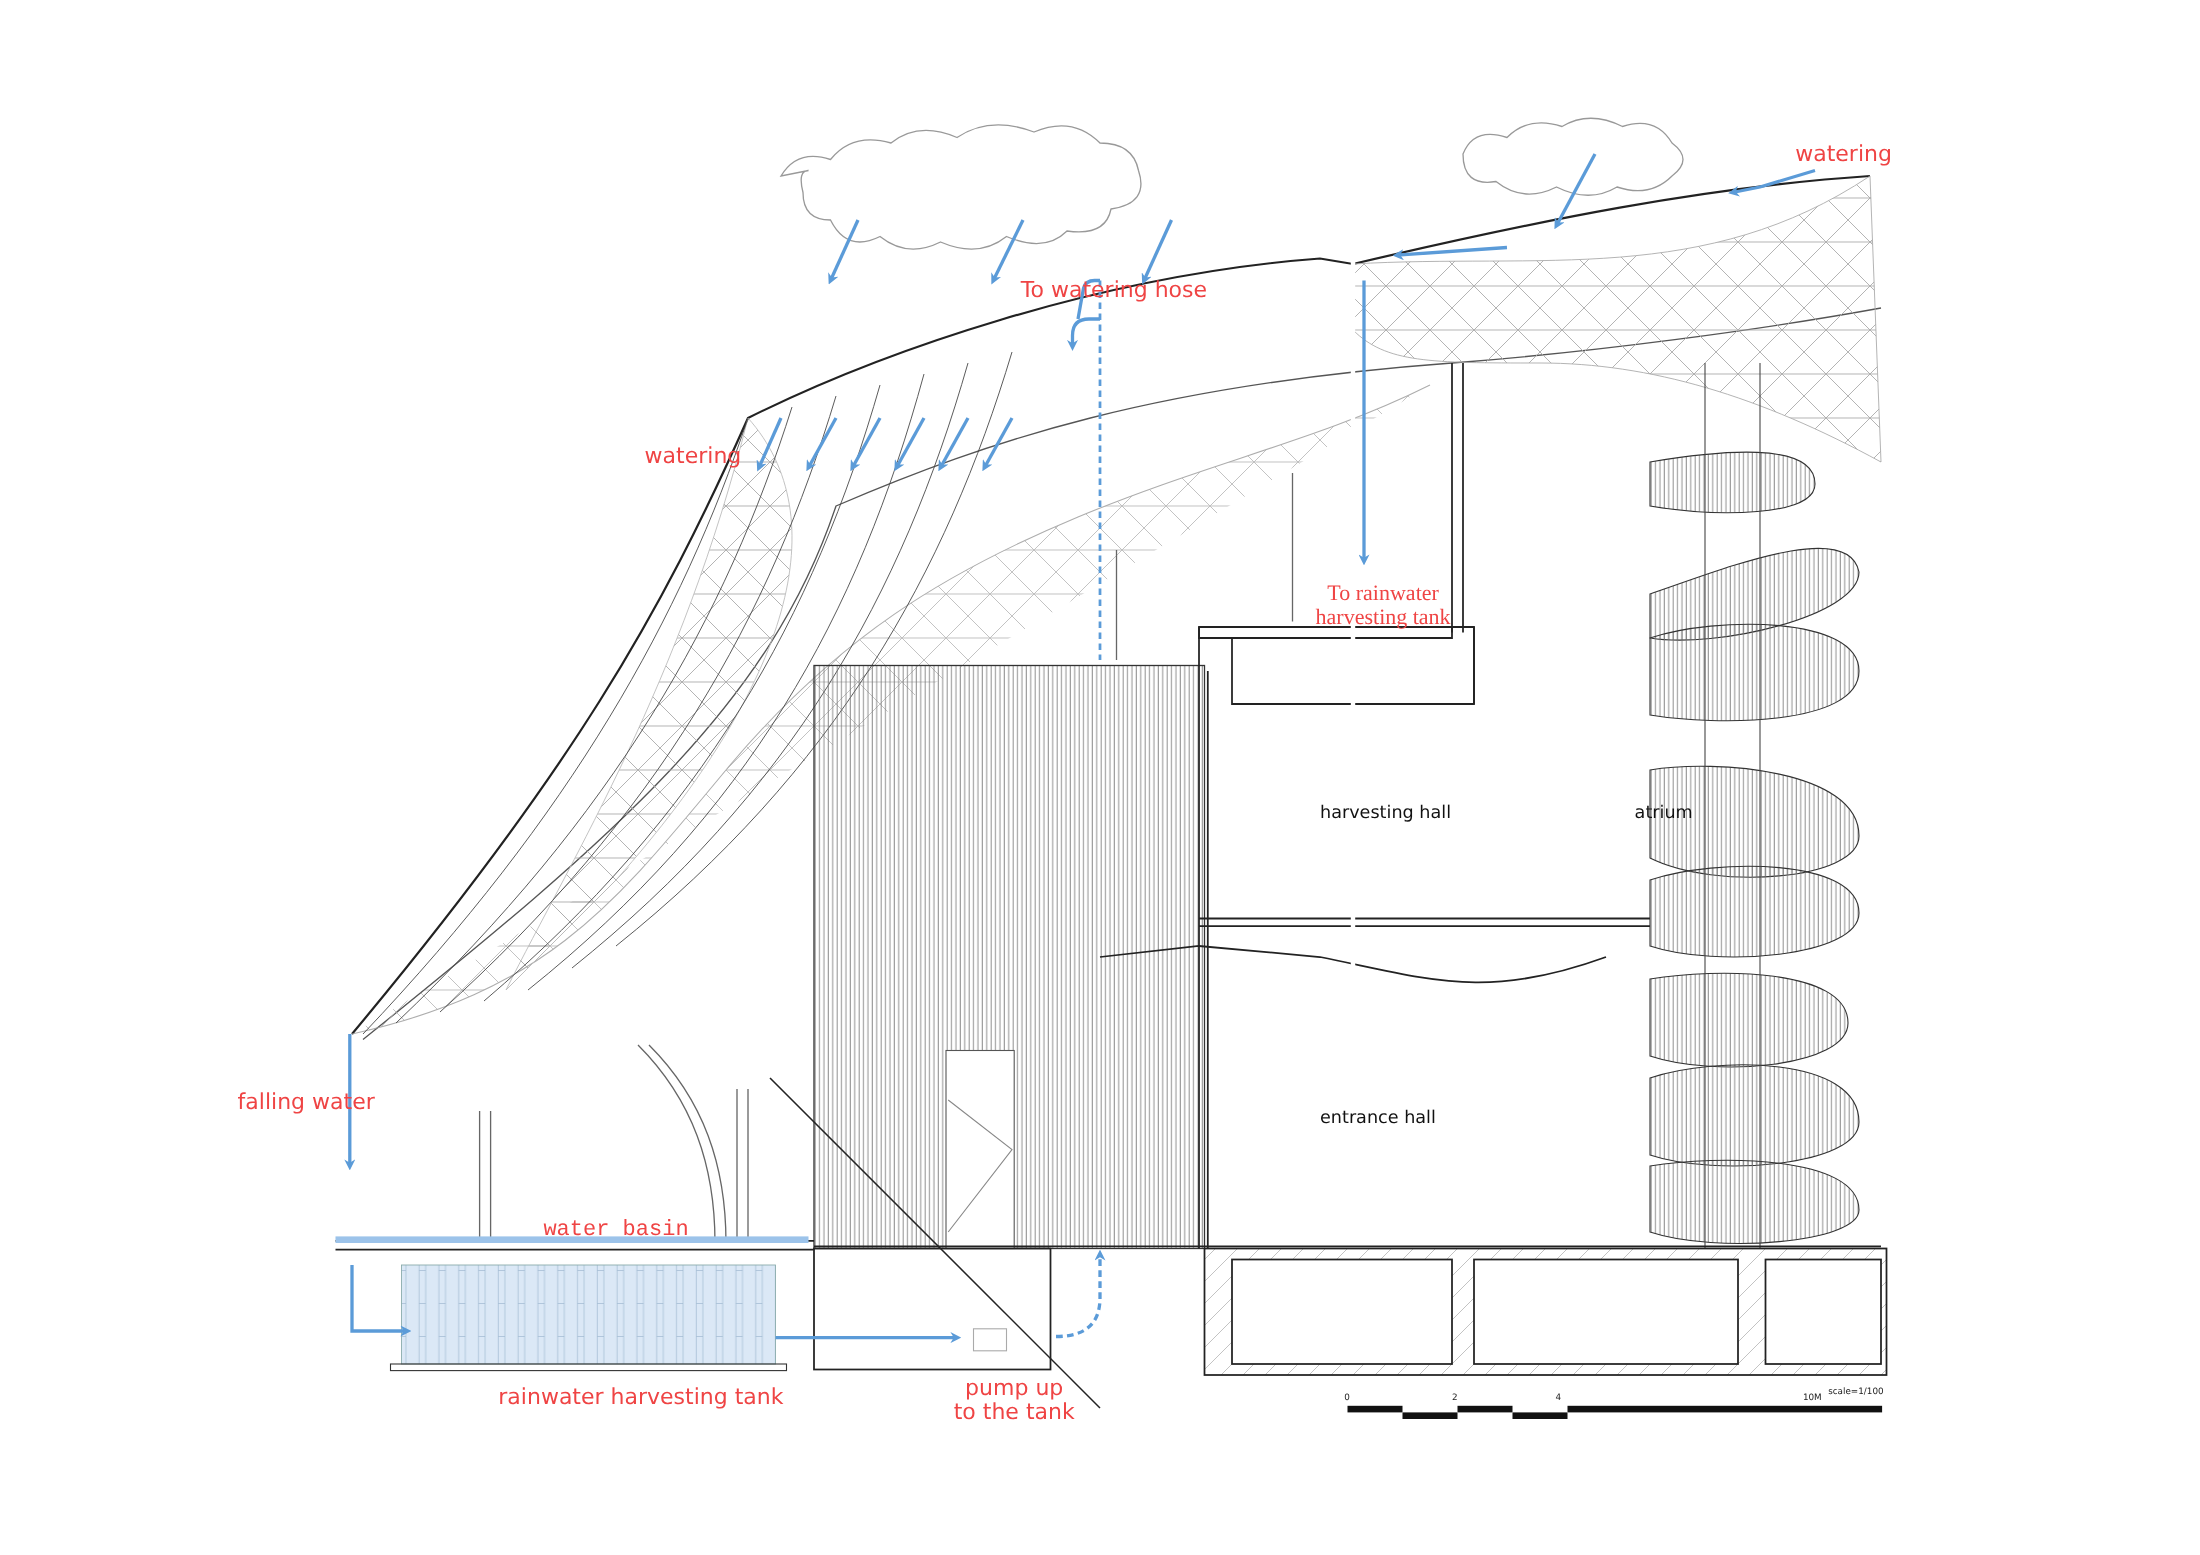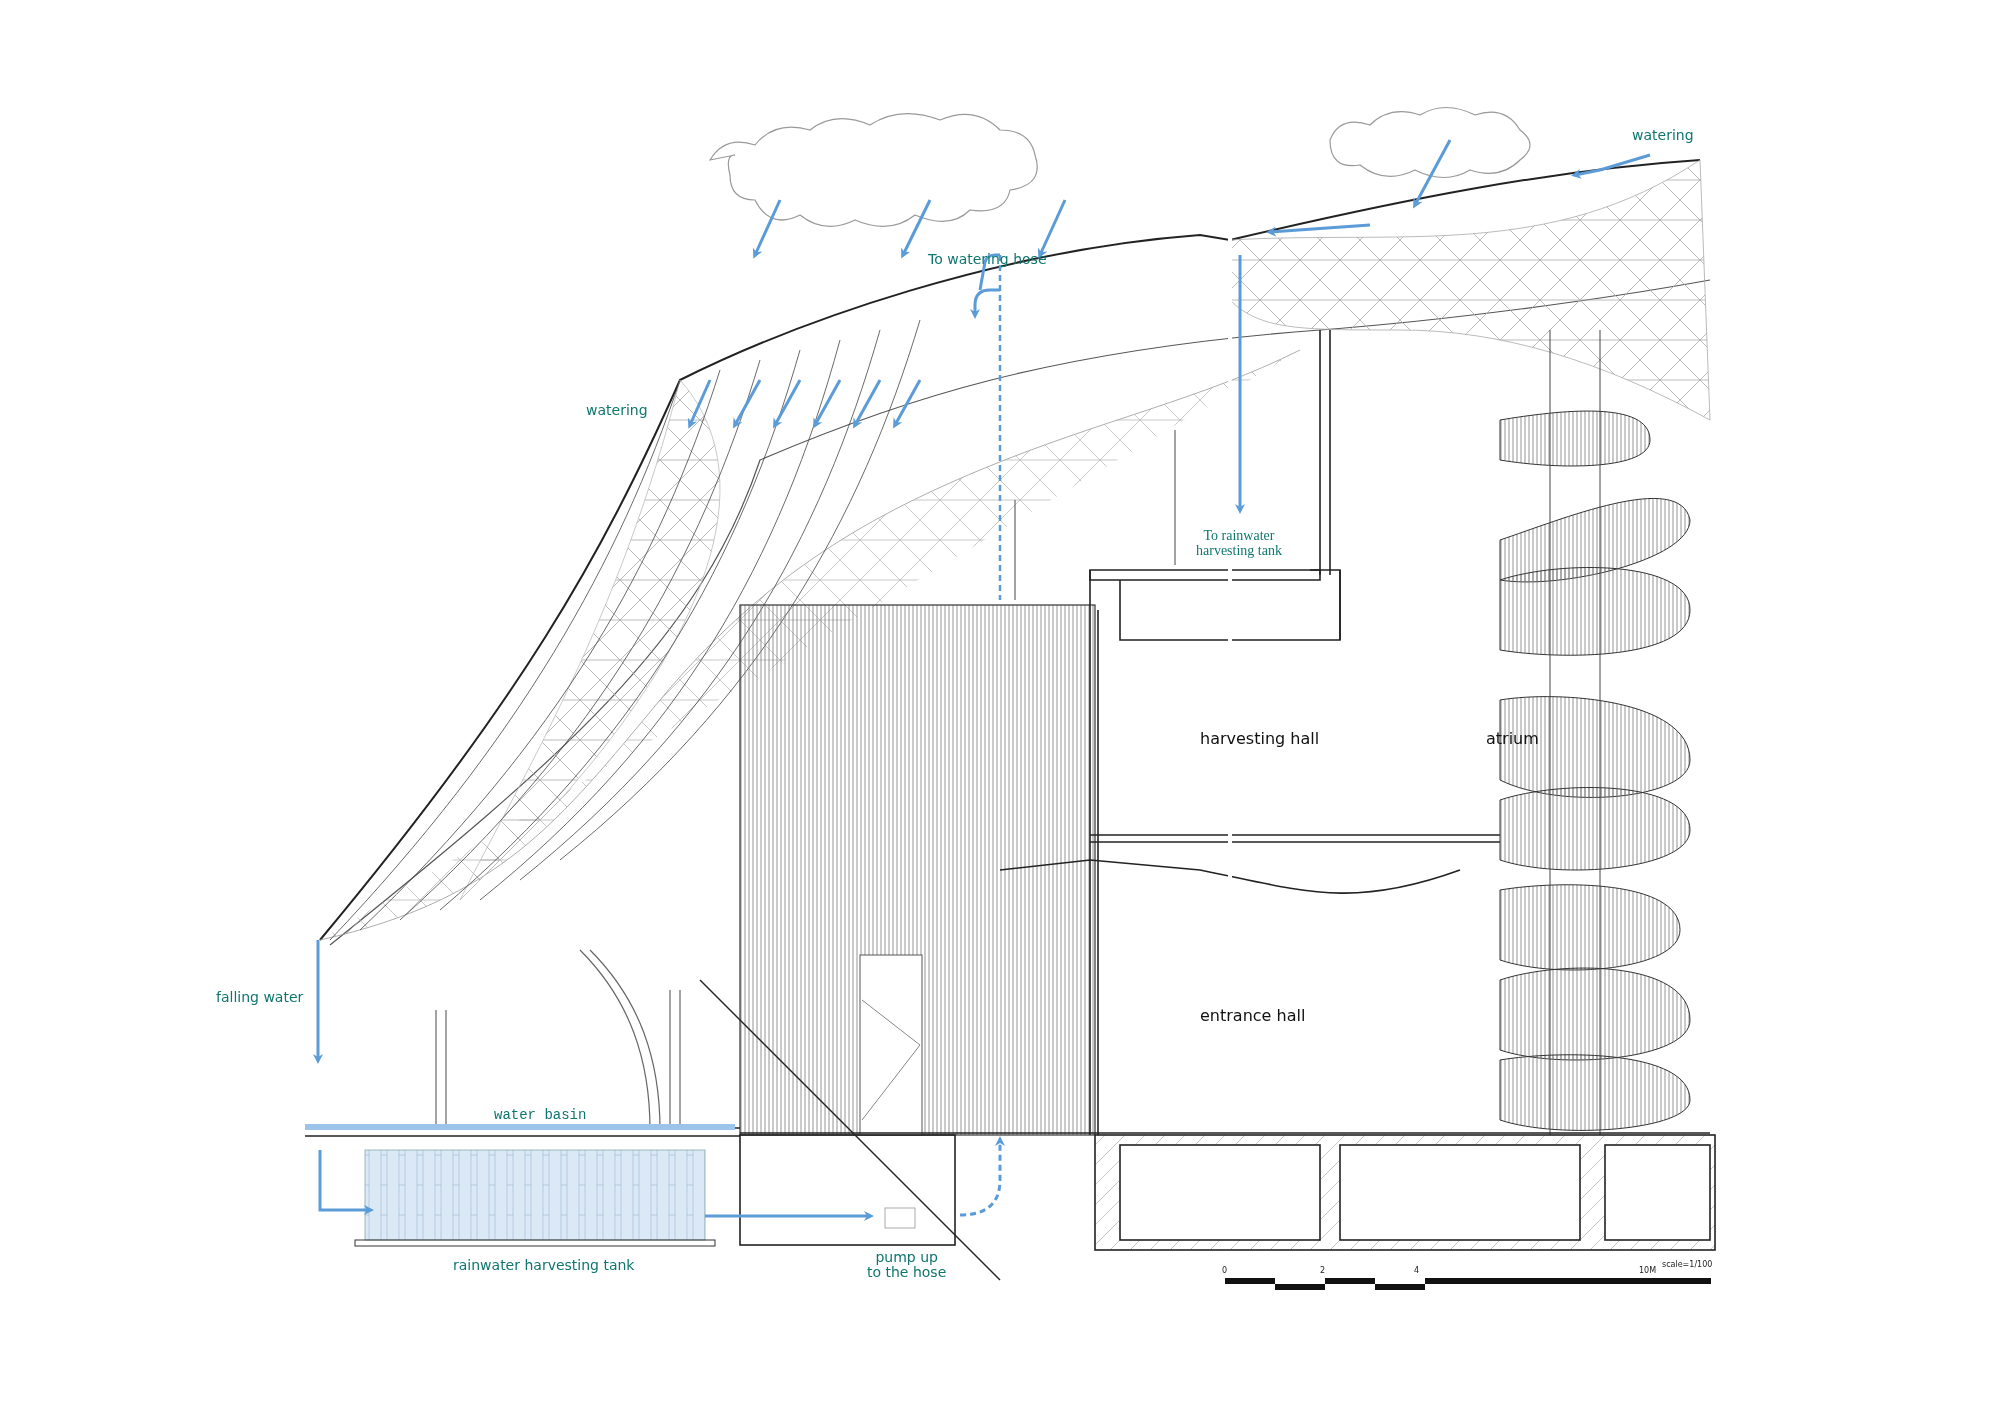--- a/index.html
+++ b/index.html
@@ -1,19 +1,19 @@
 <!DOCTYPE html>
 <html><head>
 <meta charset="utf-8">
 <style>
   html,body{margin:0;padding:0;background:#ffffff;}
   body{width:2000px;height:1414px;position:relative;overflow:hidden;font-family:"Liberation Sans",sans-serif;}
   #canvas{position:absolute;left:0;top:0;width:2000px;height:1414px;}
   .lbl{position:absolute;font-family:"DejaVu Sans",sans-serif;white-space:nowrap;line-height:1.1;}
-  .blue{color:#0f766e;font-size:14px;}
+  .blue{color:#ef4444;font-size:20px;}
   .black{color:#111;font-size:16px;}
   .center{text-align:center;}
   .scale-tick{position:absolute;font-size:8px;color:#222;font-family:"DejaVu Sans",sans-serif;}
 </style>
 </head>
 <body>
 
 <svg id="canvas" viewBox="0 0 2000 1414" xmlns="http://www.w3.org/2000/svg">
   <defs>
     <marker id="ah" markerWidth="10" markerHeight="10" refX="6" refY="5" orient="auto" markerUnits="userSpaceOnUse">
@@ -155,20 +155,20 @@
   <div>harvesting tank</div>
 </div>
 <div class="lbl black" style="left:1200px;top:730px;">harvesting hall</div>
 <div class="lbl black" style="left:1458px;top:730px;margin-left:28px;">atrium</div>
 <div class="lbl black" style="left:1200px;top:1007px;text-align:center;">entrance hall</div>
 <div class="lbl blue" style="left:216px;top:990px;">falling water</div>
 <div class="lbl blue" style="left:494px;top:1108px;font-family:Liberation Mono, monospace;">water basin</div>
 <div class="lbl blue" style="left:453px;top:1258px;">rainwater harvesting tank</div>
 <div class="lbl blue center" style="left:867px;top:1250px;">
   <div>pump up</div>
-  <div>to the hose</div>
+  <div>to the tank</div>
 </div>
 
 <div class="scale-tick" style="left:1222px;top:1266px;">0</div>
 <div class="scale-tick" style="left:1320px;top:1266px;">2</div>
 <div class="scale-tick" style="left:1414px;top:1266px;">4</div>
 <div class="scale-tick" style="left:1639px;top:1266px;">10M</div>
 <div class="scale-tick" style="left:1662px;top:1260px;">scale=1/100</div>
 
 </body></html>

